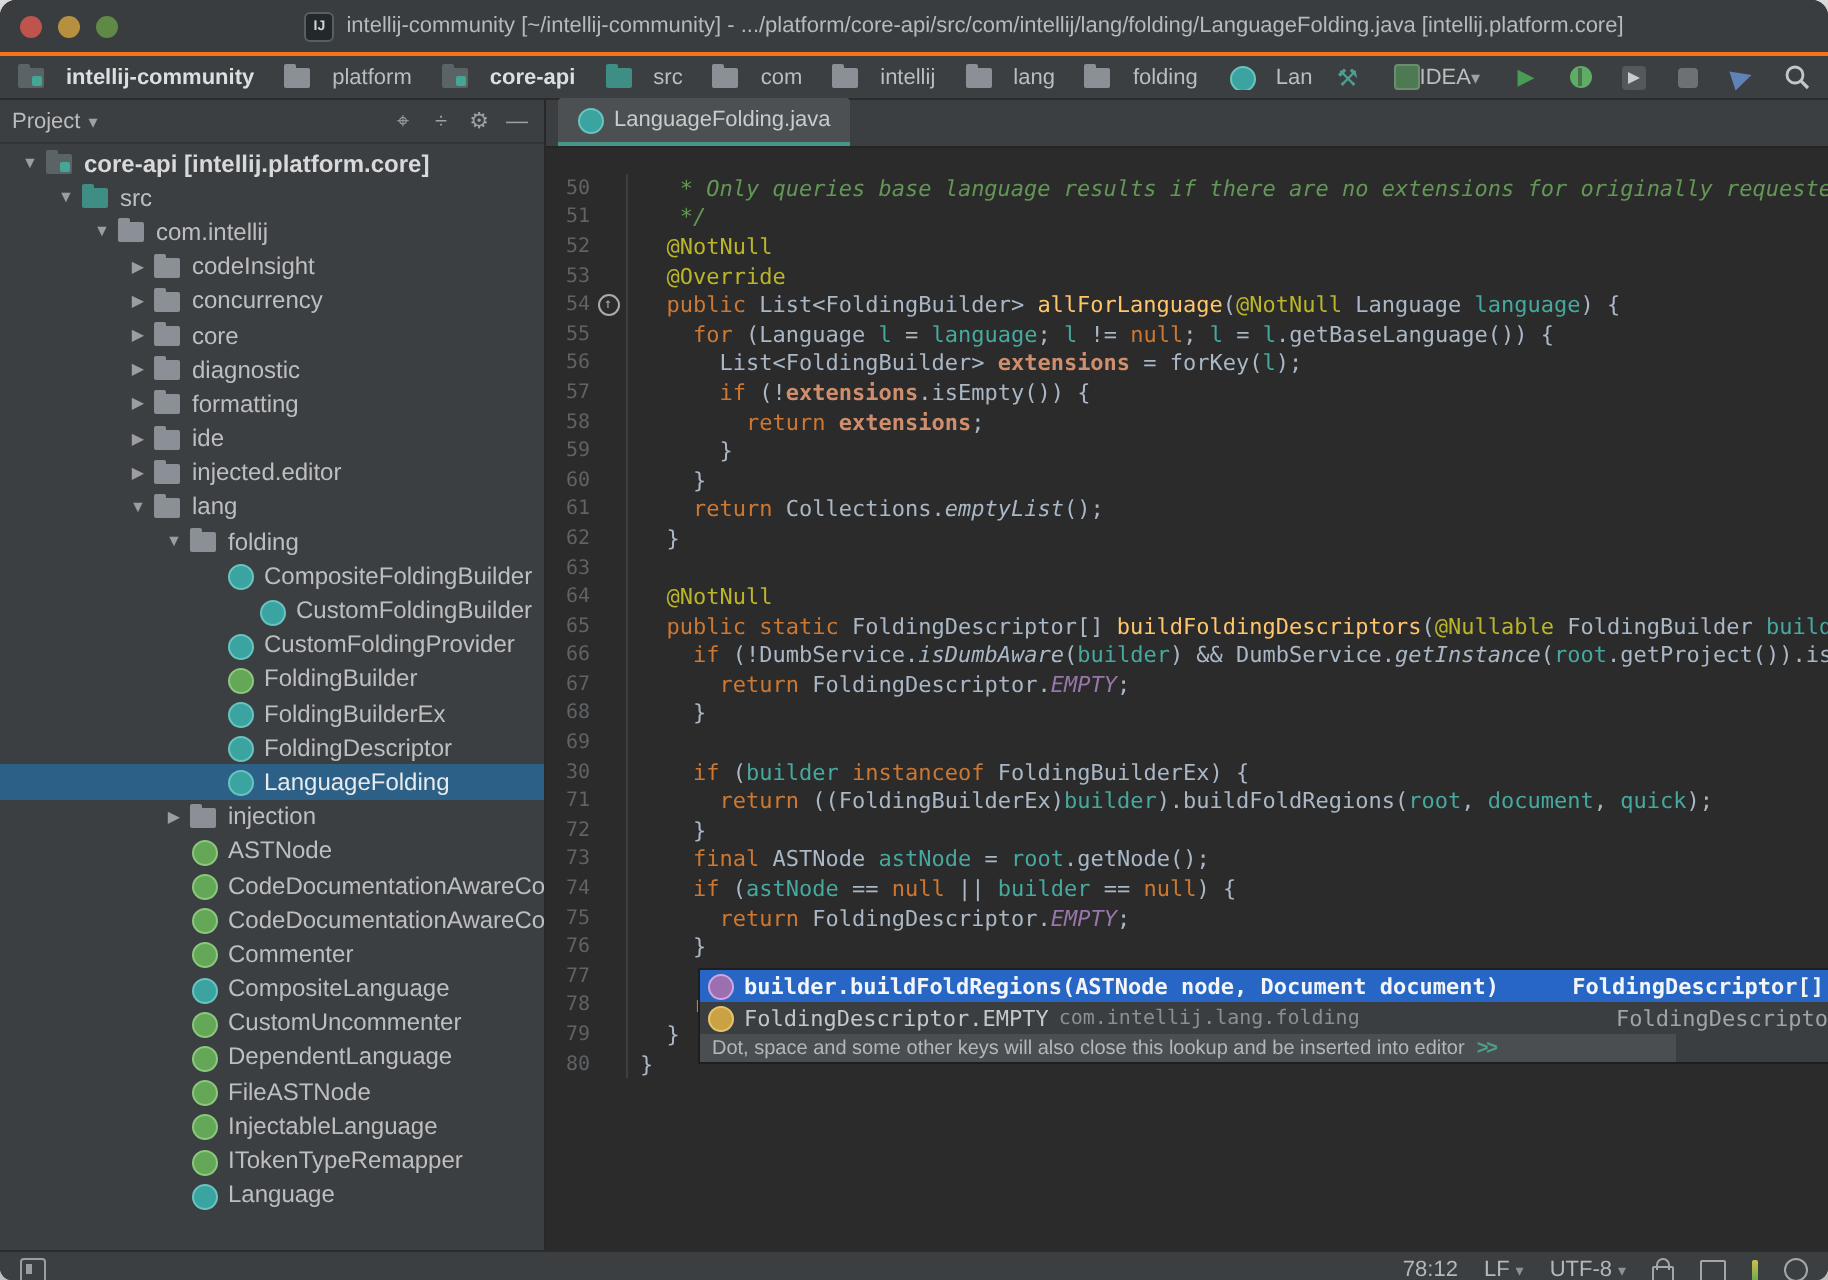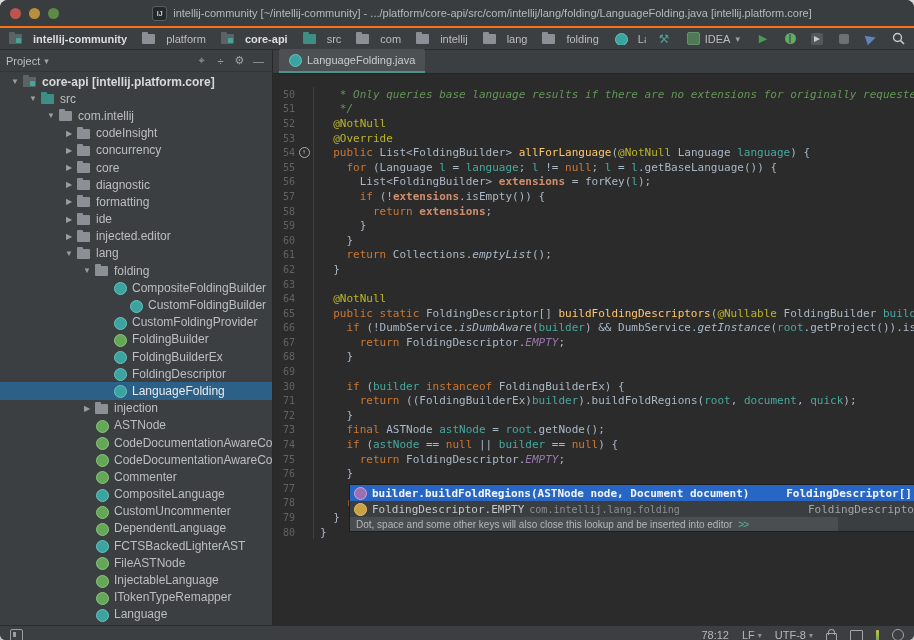--- a/index.html
+++ b/index.html
@@ -15,21 +15,21 @@
   .appicon{width:13px;height:13px;border-radius:3px;background:#23282b;color:#cfd4d6;font-size:7px;font-weight:bold;
            display:flex;align-items:center;justify-content:center;border:1px solid #56605f;}
   .title-text{color:#b6babc;font-size:11px;white-space:nowrap;overflow:hidden;text-overflow:ellipsis;}
   
   .navbar{height:21px;background:#3c3f41;display:flex;align-items:center;padding:0 8px;border-bottom:1px solid #2b2b2b;}
   .crumbs{display:flex;align-items:center;gap:14px;flex:1;min-width:0;overflow:hidden;}
   .crumb{display:flex;align-items:center;gap:5px;color:#bbbdbf;font-size:11px;white-space:nowrap;}
   .crumb.bold{color:#dcdee0;font-weight:bold;}
   .navtools{display:flex;align-items:center;gap:11px;margin-left:10px;}
   .ntool{width:16px;height:16px;display:flex;align-items:center;justify-content:center;font-size:12px;color:#9da1a3;}
-  .runcfg{display:flex;align-items:center;gap:5px;color:#bbbdbf;font-size:11px;padding:1px 4px;border-radius:3px;}
+  .runcfg{display:flex;align-items:center;gap:0;color:#bbbdbf;font-size:11px;padding:1px 4px;border-radius:3px;}
   .runcfg .cfgicon{width:11px;height:11px;border-radius:2px;background:#4d7a52;border:1px solid #6a8f6e;}
   .chev{color:#9da1a3;font-size:9px;}
   .play{color:#499C54;font-size:11px;}
   .bug{width:11px;height:11px;border-radius:50%;background:#5fad65;position:relative;}
   .bug:after{content:"";position:absolute;left:4px;top:1px;width:2px;height:9px;background:#3c3f41;opacity:.55;}
   .covr{width:12px;height:12px;border-radius:2px;background:#55585a;position:relative;}
   .covr:after{content:"";position:absolute;left:3px;top:3px;border-left:6px solid #c8cccd;border-top:3px solid transparent;border-bottom:3px solid transparent;}
   .stop{width:10px;height:10px;border-radius:2px;background:#6e7173;}
   .pointer{width:0;height:0;border-left:10px solid #5f83b8;border-top:5px solid transparent;border-bottom:5px solid transparent;transform:rotate(-18deg);}
   
@@ -402,27 +402,20 @@
           <div class="trow" style="padding-left: 80px;">
             <span class="tarrow"></span>
             <span class="ticon">
               <span class="cls iface"></span>
             </span>
             <span>DependentLanguage</span>
           </div>
           <div class="trow" style="padding-left: 80px;">
             <span class="tarrow"></span>
             <span class="ticon">
-              <span class="cls"></span>
-            </span>
-            <span>FCTSBackedLighterAST</span>
-          </div>
-          <div class="trow" style="padding-left: 80px;">
-            <span class="tarrow"></span>
-            <span class="ticon">
               <span class="cls iface"></span>
             </span>
             <span>FileASTNode</span>
           </div>
           <div class="trow" style="padding-left: 80px;">
             <span class="tarrow"></span>
             <span class="ticon">
               <span class="cls iface"></span>
             </span>
             <span>InjectableLanguage</span>

